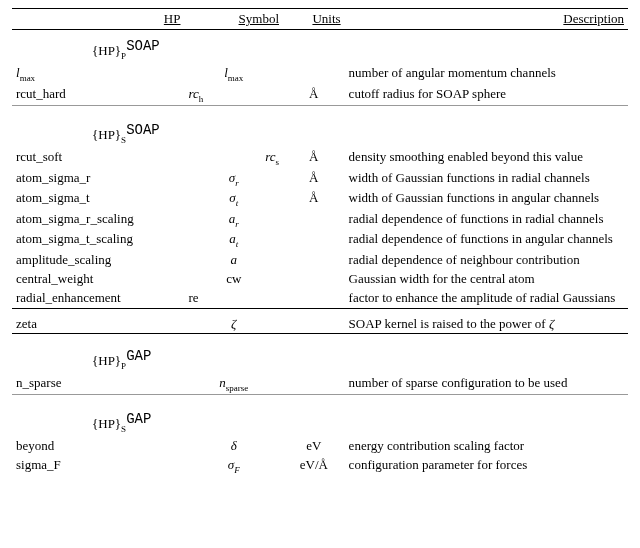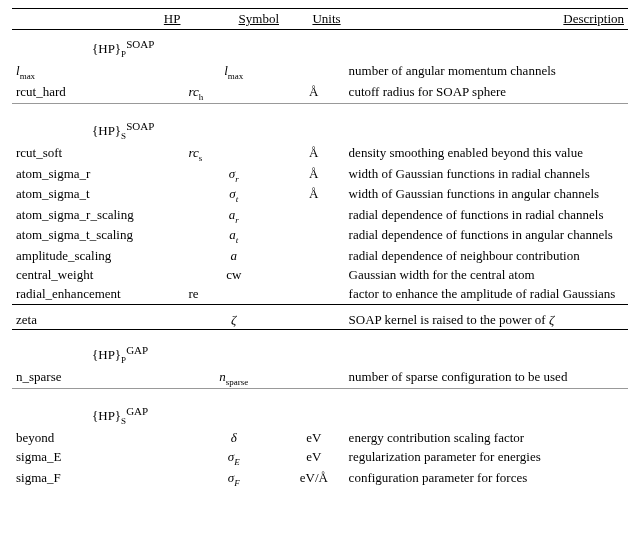--- a/index.html
+++ b/index.html
@@ -35,21 +35,21 @@
       vertical-align: top;
     }
     .section-header td {
       padding-top: 6px;
       padding-bottom: 2px;
       text-align: center;
     }
     .section-header td:first-child {
       text-align: center;
     }
-    sup { font-size: 11px; }
+    sup { font-size: 14px; font-family: Liberation Mono, monospace; }
     sub { font-size: 9px; }
   </style>
 </head>
 <body>
 
 <table>
   <colgroup>
     <col class="hp">
     <col class="symbol">
     <col class="units">
@@ -80,21 +80,21 @@
         <td>cutoff radius for SOAP sphere</td>
       </tr>
       <tr>
         <td colspan="4" style="border-top:1px solid #999; padding:0; height:8px;"></td>
       </tr>
       <tr class="section-header">
         <td colspan="4" style="text-align:left; padding-left: 80px; padding-top:8px; padding-bottom:3px;">{HP}<sub>S</sub><sup>SOAP</sup></td>
       </tr>
       <tr>
         <td>rcut_soft</td>
-        <td style="text-align:left;"><i>rc</i><sub>s</sub></td>
+        <td style="text-align:right;"><i>rc</i><sub>s</sub></td>
         <td style="text-align:center;">Å</td>
         <td>density smoothing enabled beyond this value</td>
       </tr>
       <tr>
         <td>atom_sigma_r</td>
         <td style="text-align:center;"><i>σ</i><sub><i>r</i></sub></td>
         <td style="text-align:center;">Å</td>
         <td>width of Gaussian functions in radial channels</td>
       </tr>
       <tr>
@@ -160,25 +160,19 @@
       <tr class="section-header">
         <td colspan="4" style="text-align:left; padding-left: 80px; padding-top:8px; padding-bottom:3px;">{HP}<sub>S</sub><sup>GAP</sup></td>
       </tr>
       <tr>
         <td>beyond</td>
         <td style="text-align:center;"><i>δ</i></td>
         <td style="text-align:center;">eV</td>
         <td>energy contribution scaling factor</td>
       </tr>
       <tr>
-        <td>sigma_E</td>
-        <td style="text-align:center;"><i>σ</i><sub><i>E</i></sub></td>
-        <td style="text-align:center;">eV</td>
-        <td>regularization parameter for energies</td>
-      </tr>
-      <tr>
         <td>sigma_F</td>
         <td style="text-align:center;"><i>σ</i><sub><i>F</i></sub></td>
         <td style="text-align:center;">eV/Å</td>
         <td>configuration parameter for forces</td>
       </tr>
     </tbody>
 </table>
 
 </body></html>

